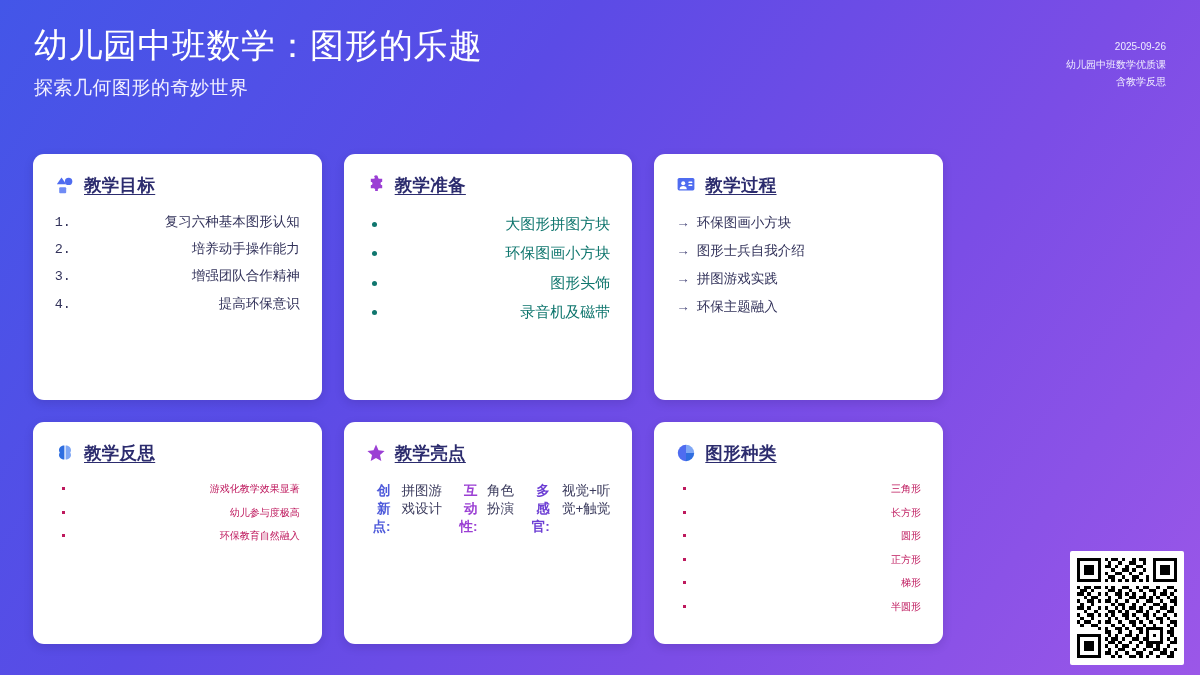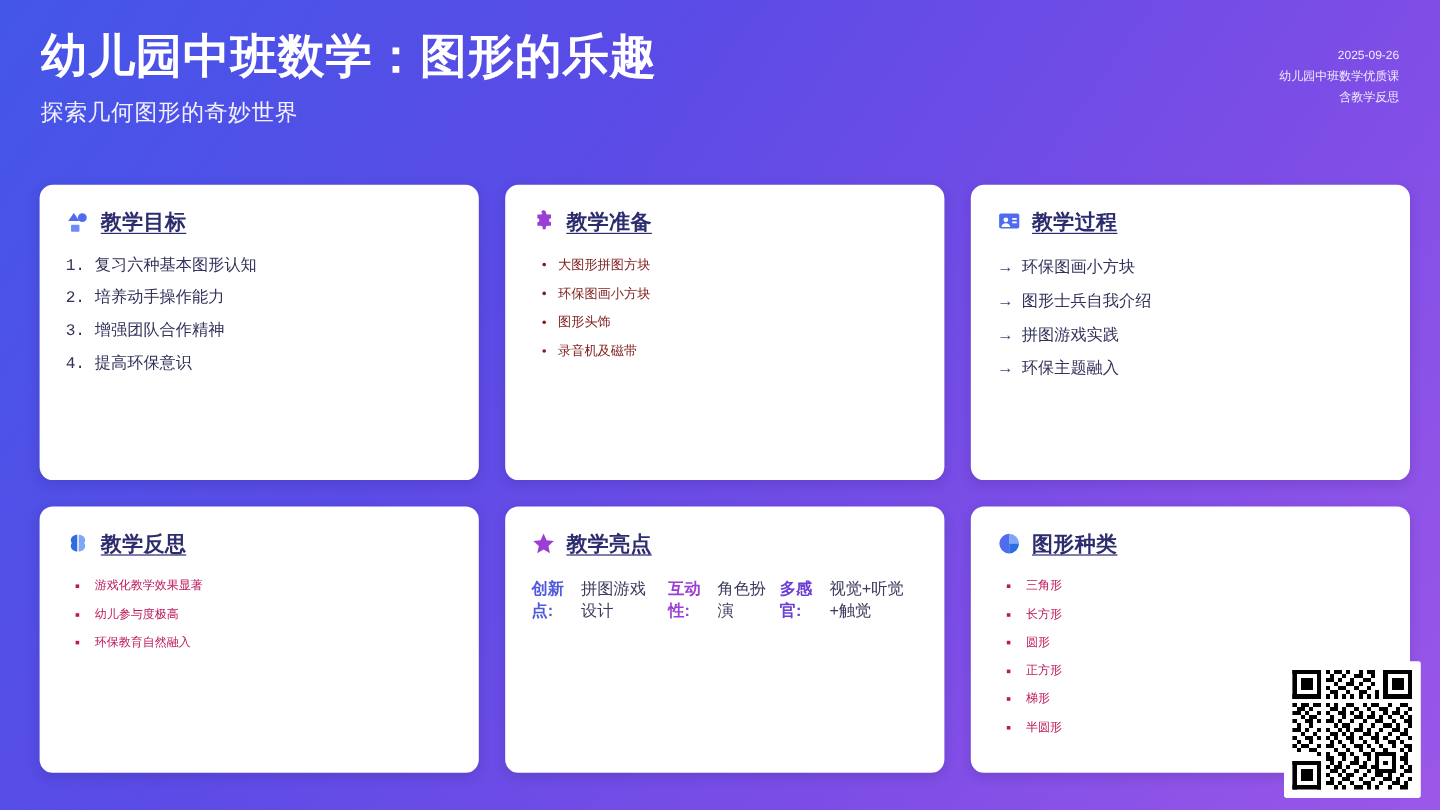--- a/index.html
+++ b/index.html
@@ -20,22 +20,22 @@
     left: 0; top: 0; right: 0;
     height: 140px;
     padding: 26px 34px 0 34px;
     display: flex;
     justify-content: space-between;
     align-items: flex-start;
     color: #ffffff;
   }
   .title-block { display: flex; flex-direction: column; gap: 10px; }
   .main-title {
-    font-size: 39px;
-    font-weight: bold;
+    font-size: 34px;
+    font-weight: normal;
     letter-spacing: 0.5px;
     line-height: 1.15;
     text-align: right;
   }
   .sub-title {
     font-size: 19px;
     font-weight: normal;
     color: #f2f0ff;
     letter-spacing: 0.5px;
   }
@@ -43,26 +43,27 @@
     text-align: right;
     font-size: 10px;
     line-height: 1.75;
     color: #f0edff;
     padding-top: 12px;
   }
   
   .grid {
     position: absolute;
     left: 33px; top: 154px;
-    width: 1142px;
+    width: 910px;
     display: grid;
     grid-template-columns: repeat(3, 1fr);
     grid-template-rows: 246px 222px;
     column-gap: 22px;
     row-gap: 22px;
+    text-align: right;
   }
   .card {
     background: #ffffff;
     border-radius: 11px;
     padding: 19px 22px 18px 22px;
     box-shadow: 0 3px 10px rgba(30, 20, 80, 0.16);
     overflow: hidden;
   }
   .card-head {
     display: flex;
@@ -84,22 +85,22 @@
     list-style: decimal;
     padding-left: 24px;
     color: #32325a;
     font-size: 13.5px;
     font-family: Liberation Mono, monospace;
   }
   ol.numbered li { margin-bottom: 9px; line-height: 1.35; }
   ul.bulleted {
     list-style: disc;
     padding-left: 22px;
-    color: #7f1d1d;
-    font-size: 11px;
+    color: #0f766e;
+    font-size: 15px;
   }
   ul.bulleted li { margin-bottom: 9px; line-height: 1.35; }
   ul.squared {
     list-style: square;
     padding-left: 20px;
     color: #be185d;
     font-size: 10px;
   }
   ul.squared li { margin-bottom: 10px; line-height: 1.35; padding-left: 4px; }
   .arrow-list { display: flex; flex-direction: column; gap: 10px; }

